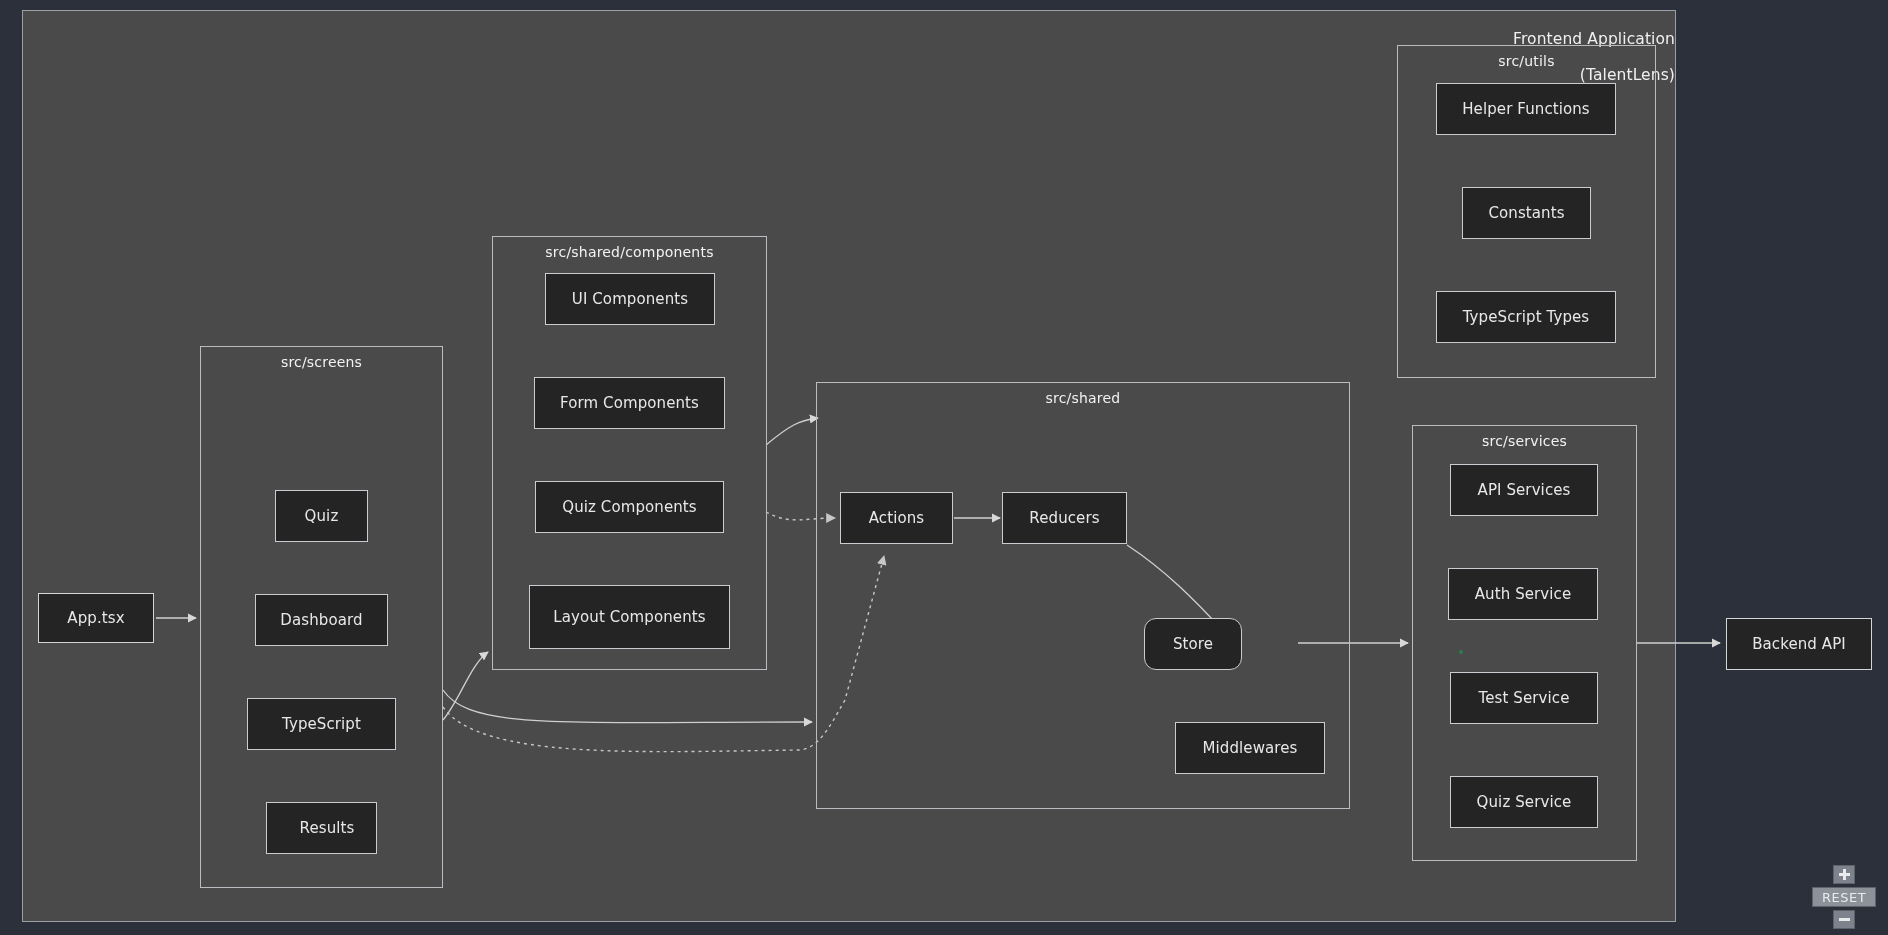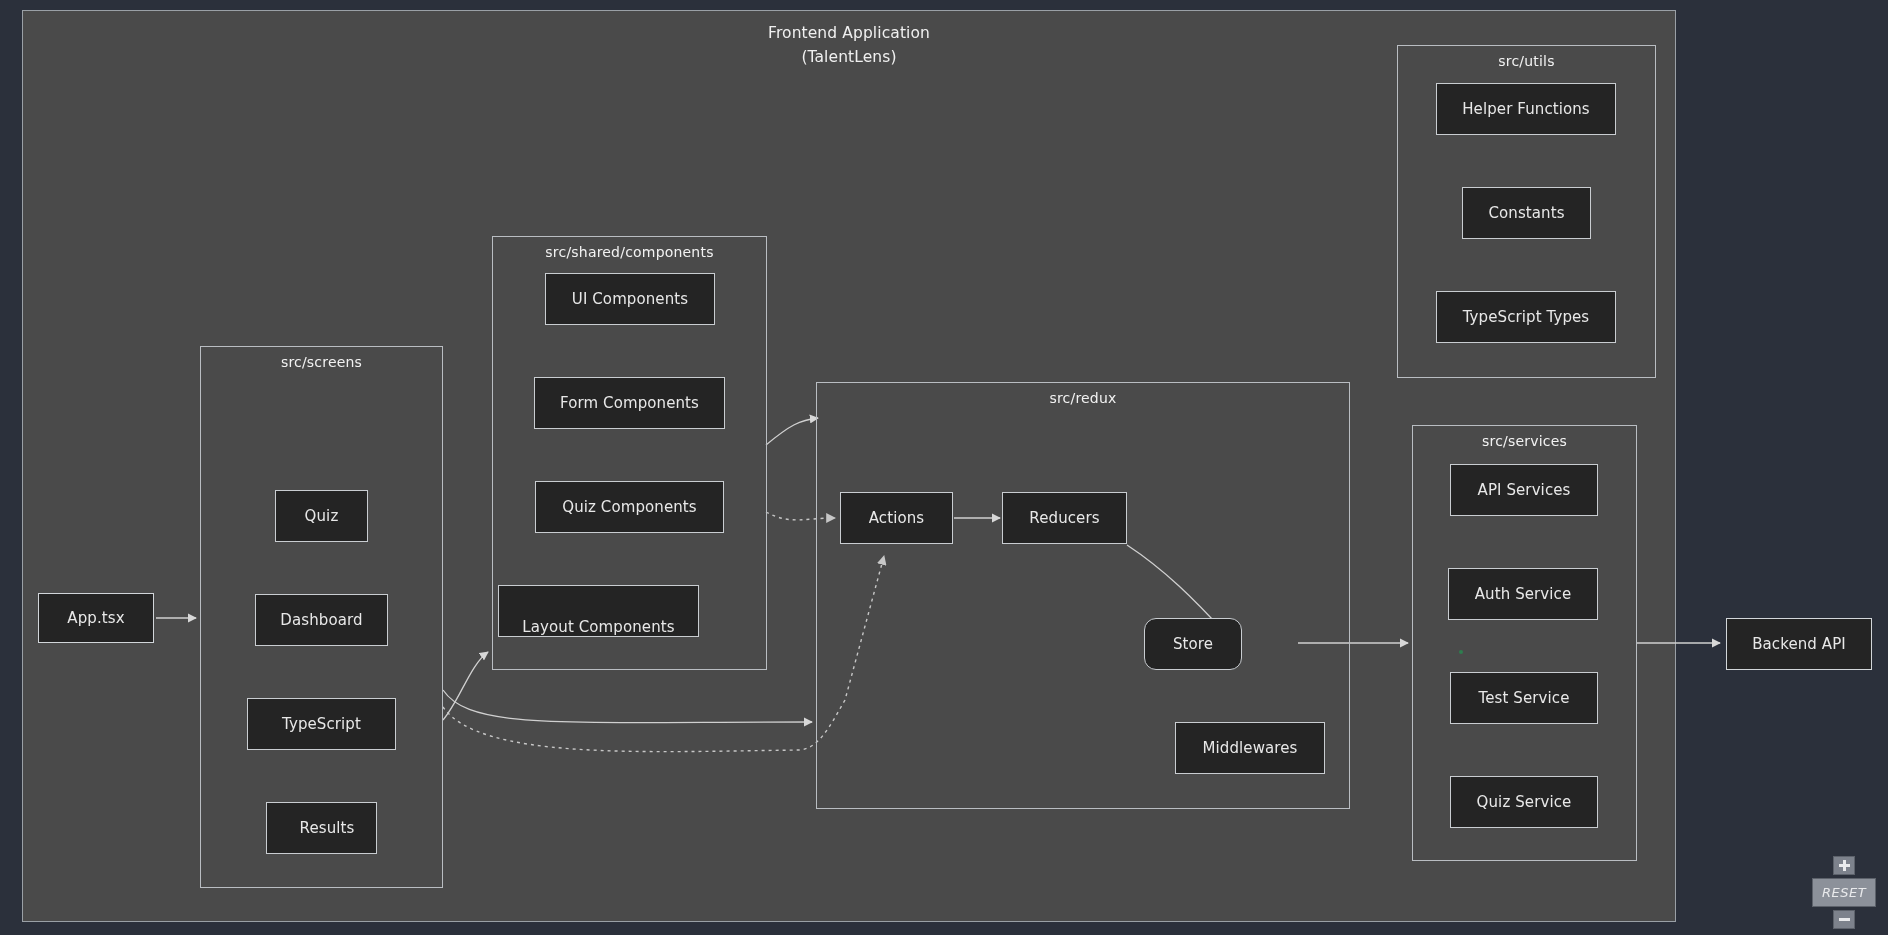--- a/index.html
+++ b/index.html
@@ -15,24 +15,24 @@
     position: absolute;
     left: 22px; top: 10px;
     width: 1654px; height: 912px;
     background: #4a4a4a;
     border: 1px solid #9aa0a6;
     box-sizing: border-box;
   }
   .diagram-title {
     position: absolute;
     left: 0; right: 0; top: 10px;
-    text-align: center;
+    text-align: right;
     color: #f0f0f0;
     font-size: 15.5px;
-    line-height: 24px;
+    line-height: 36px;
     white-space: pre-line;
     letter-spacing: .1px;
   }
 
   
   .group {
     position: absolute;
     border: 1px solid #b9bdc2;
     background: transparent;
     box-sizing: border-box;
@@ -94,29 +94,28 @@
     box-sizing: border-box;
   }
   .zoom-btn .bar {
     width: 11px; height: 3px; background: #e9eaec; position: relative;
   }
   .zoom-btn.plus .bar::after {
     content: ""; position: absolute;
     left: 4px; top: -4px; width: 3px; height: 11px; background: #e9eaec;
   }
   .zoom-reset {
-    width: 64px; height: 29px;
+    width: 64px; height: 20px;
     background: #8c919a;
     border: 1px solid #5d626b;
     color: #e9eaec;
     font-size: 13px;
     letter-spacing: .5px;
     display: flex; align-items: center; justify-content: center;
     box-sizing: border-box;
-    font-style: italic;
   }
 </style>
 </head>
 <body>
 
 <div id="stage">
 
   <div class="main-container">
     <div class="diagram-title">Frontend Application
 (TalentLens)</div>
@@ -178,26 +177,26 @@
   </div>
   <div class="node" style="left:545px; top:273px; width:170px; height:52px;">
     <span>UI Components</span>
   </div>
   <div class="node" style="left:534px; top:377px; width:191px; height:52px;">
     <span>Form Components</span>
   </div>
   <div class="node" style="left:535px; top:481px; width:189px; height:52px;">
     <span>Quiz Components</span>
   </div>
-  <div class="node" style="left:498px; top:585px; width:201px; height:52px;align-items:flex-end;">
+  <div class="node" style="left:529px; top:585px; width:201px; height:64px;">
     <span>Layout Components</span>
   </div>
 
   <div class="group" style="left:816px; top:382px; width:534px; height:427px;">
-    <div class="group-label">src/redux</div>
+    <div class="group-label">src/shared</div>
   </div>
   <div class="node" style="left:840px; top:492px; width:113px; height:52px;">
     <span>Actions</span>
   </div>
   <div class="node" style="left:1002px; top:492px; width:125px; height:52px;">
     <span>Reducers</span>
   </div>
   <div class="node" style="left:1144px; top:618px; width:98px; height:52px;border-radius:12px;">
     <span>Store</span>
   </div>

